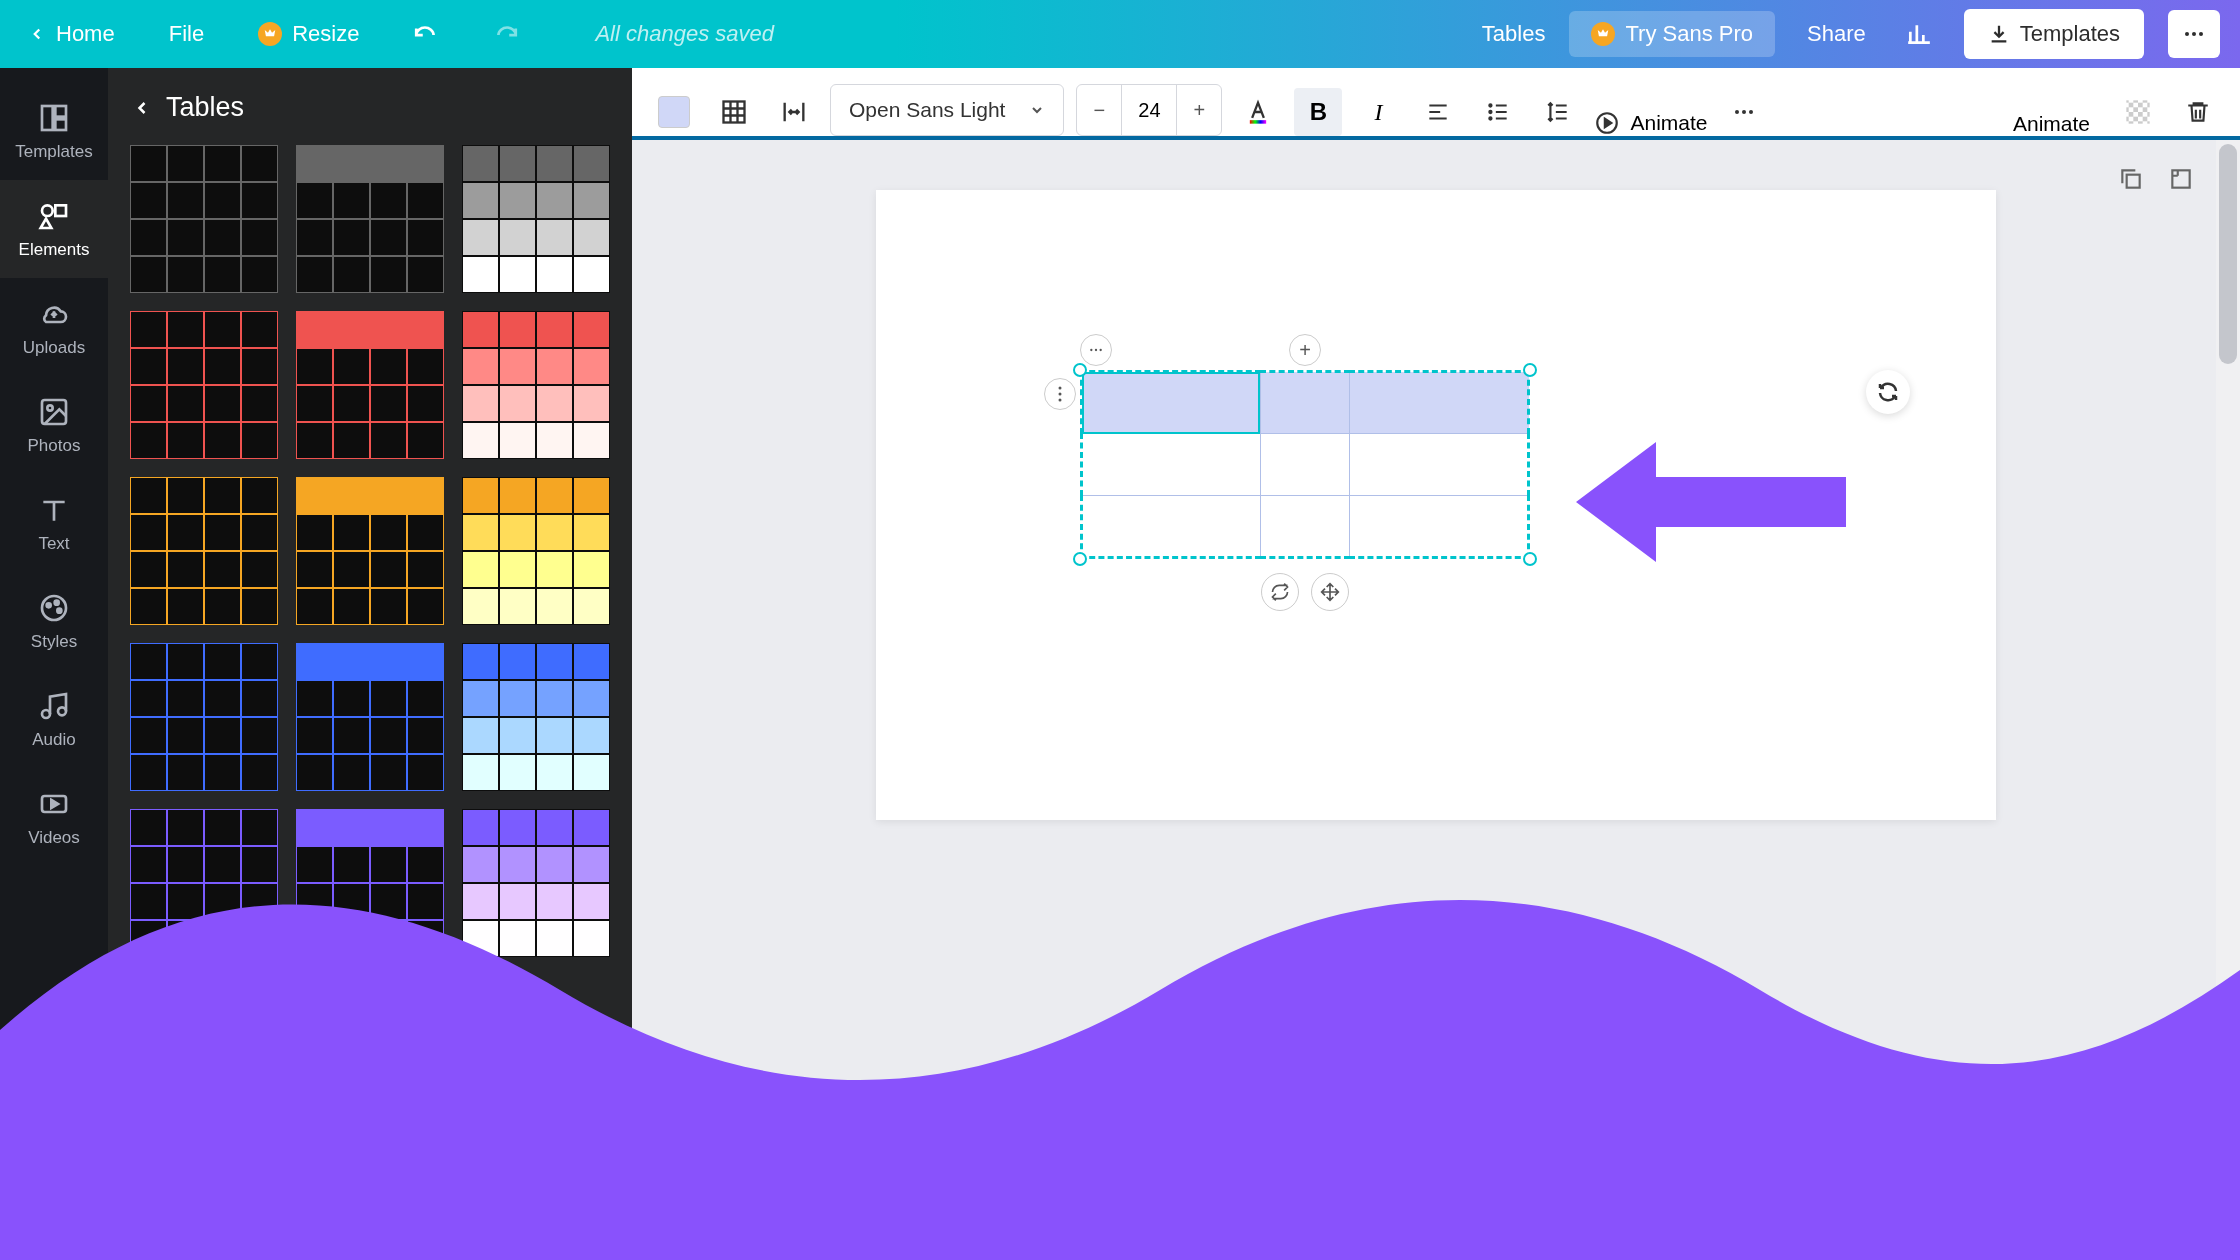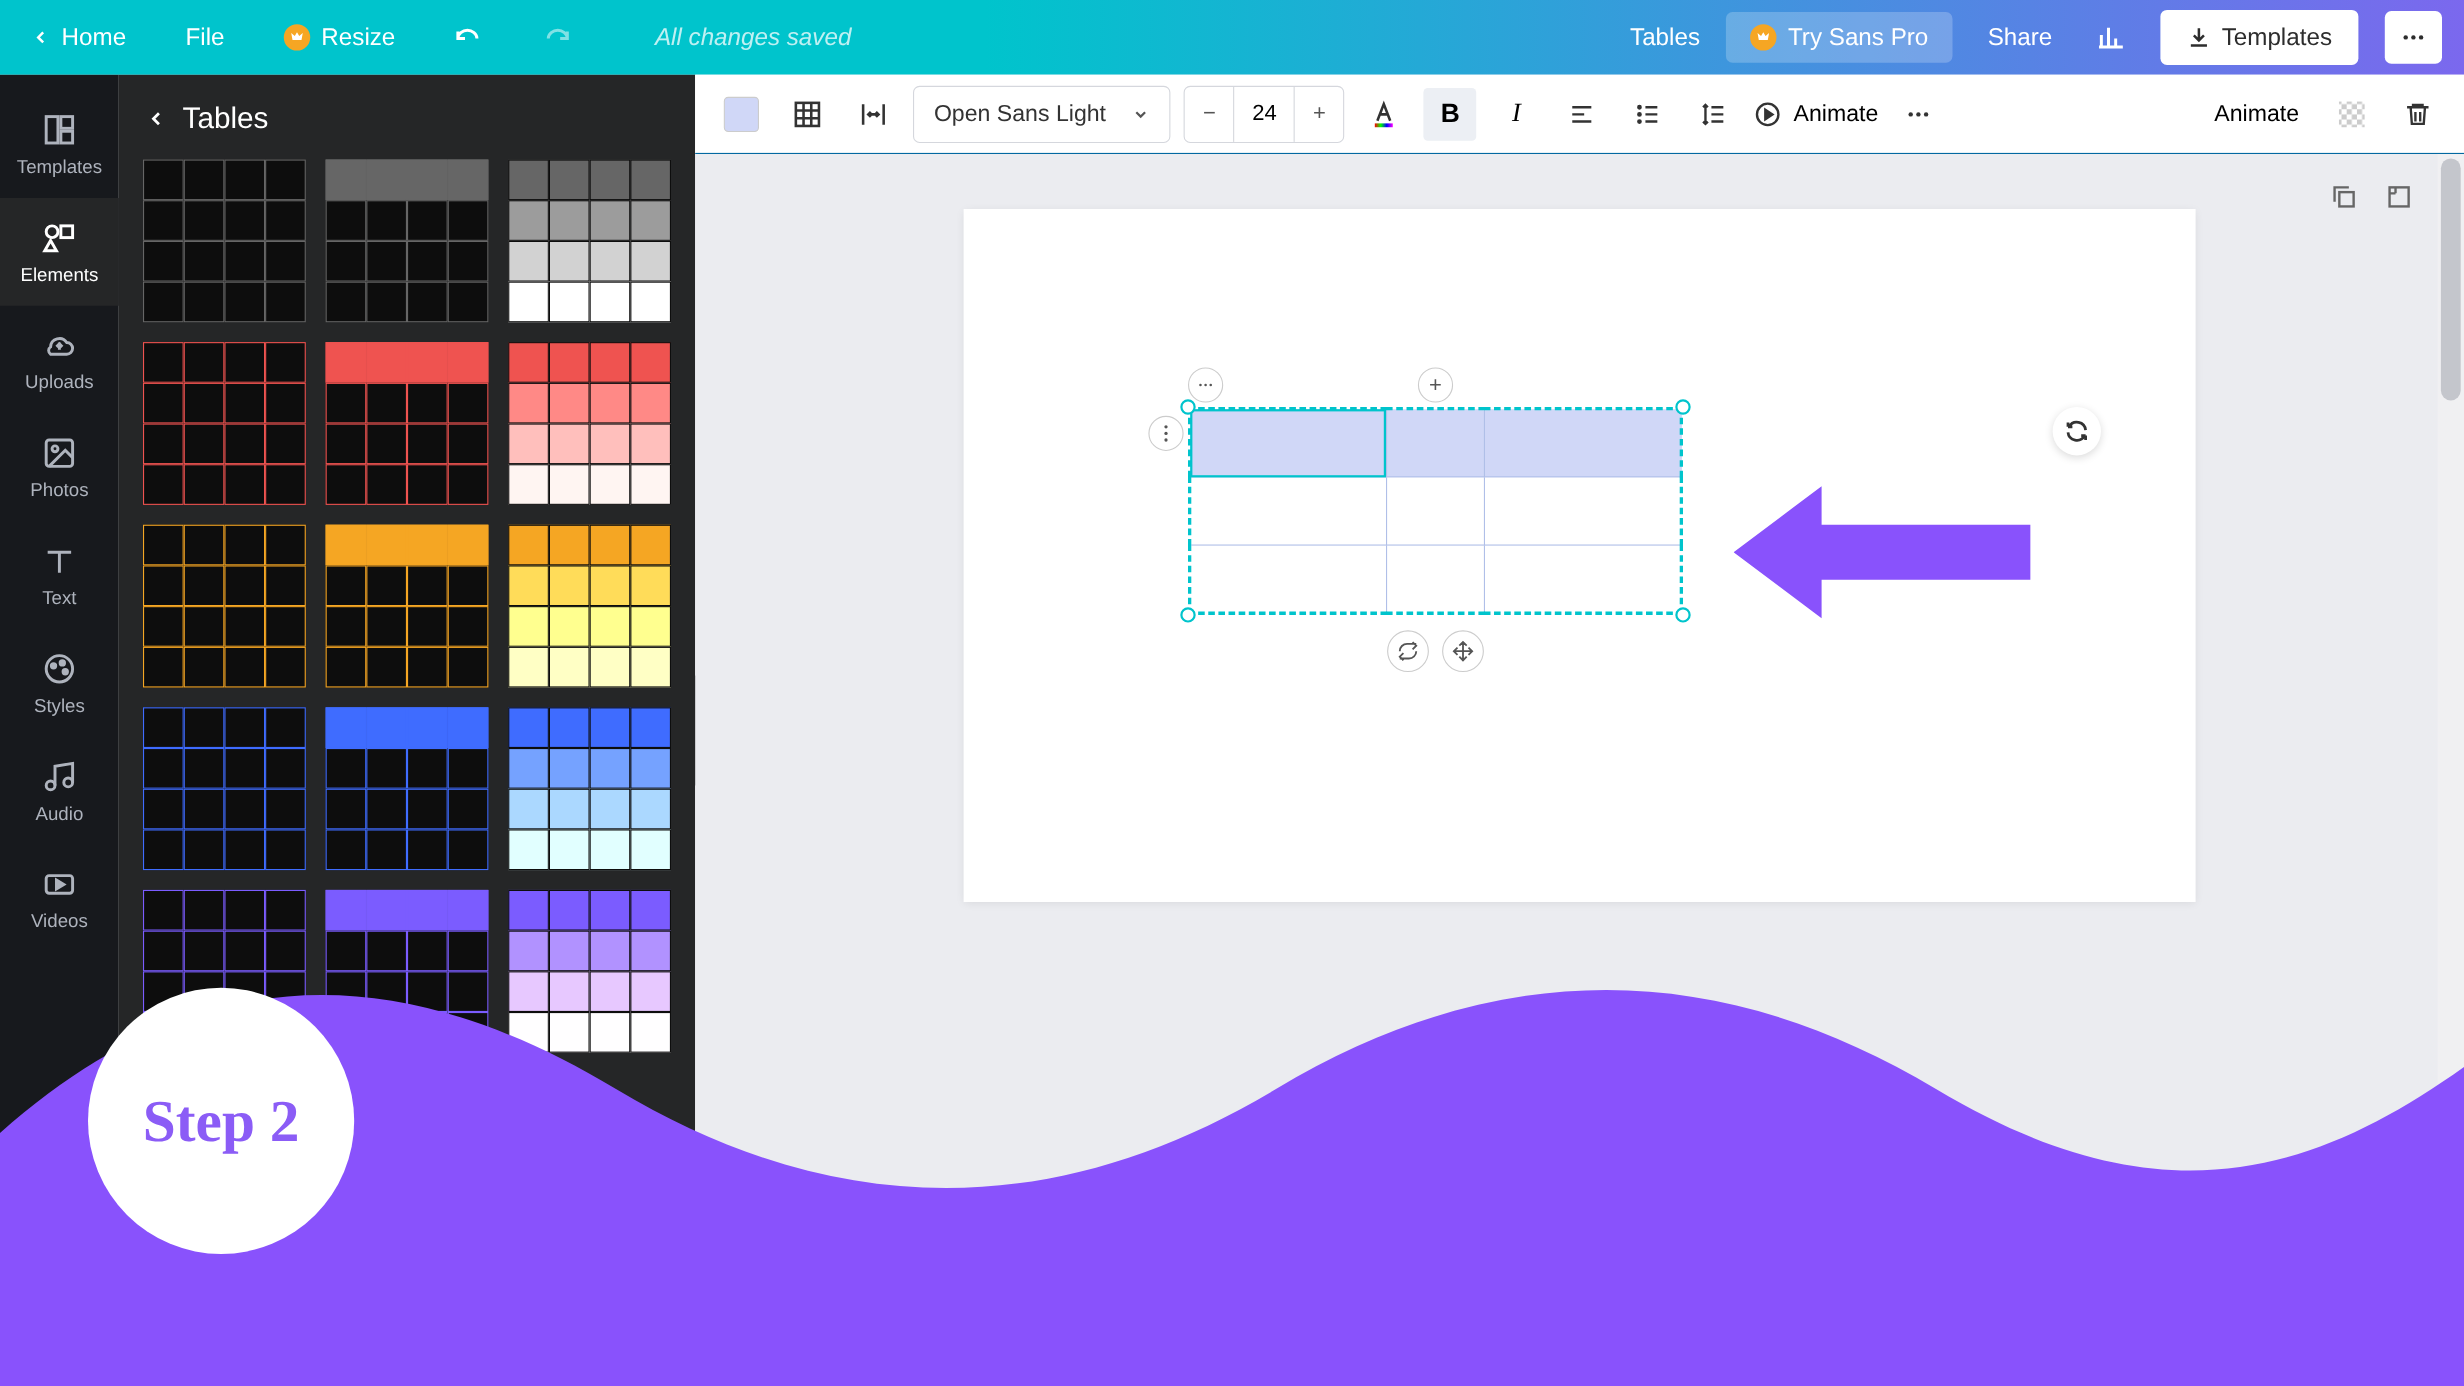--- a/index.html
+++ b/index.html
@@ -30,21 +30,21 @@
 
 .panel { width: 524px; background: #252627; color: #fff; display: flex; flex-direction: column; position: relative; }
 .panel-header { display: flex; align-items: center; gap: 14px; padding: 24px 24px 20px; font-size: 27px; font-weight: 500; }
 .panel-grid { padding: 0 20px; display: grid; grid-template-columns: repeat(3, 1fr); gap: 14px; overflow-y: auto; }
 .table-thumb { aspect-ratio: 1; cursor: pointer; display: grid; grid-template-columns: repeat(4, 1fr); grid-template-rows: repeat(4, 1fr); gap: 0; padding: 2px; }
 .tcell { border: 1px solid; }
 .panel-collapse { position: absolute; right: -18px; top: 50%; transform: translateY(-50%); width: 18px; height: 100px; background: #252627; border-radius: 0 40px 40px 0; display: flex; align-items: center; justify-content: center; color: #aaa; cursor: pointer; }
 
 
 .canvas-area { flex: 1; background: #ebecf0; display: flex; flex-direction: column; position: relative; }
-.toolbar { height: 72px; background: #fff; border-bottom: 1px solid #0369a1; display: flex; align-items: center; padding: 0 18px; gap: 12px; }
+.toolbar { height: 72px; background: #fff; border-bottom: 4px solid #0369a1; display: flex; align-items: flex-end; padding: 0 18px; gap: 12px; }
 .tb-btn { width: 48px; height: 48px; display: flex; align-items: center; justify-content: center; cursor: pointer; border-radius: 4px; }
 .tb-btn.active { background: #eceff4; }
 .color-swatch { width: 32px; height: 32px; background: #d0d7f7; border-radius: 4px; border: 1px solid #ccc; }
 .font-select { border: 1px solid #d5d7dd; border-radius: 6px; height: 52px; padding: 0 18px; display: flex; align-items: center; gap: 24px; font-size: 21px; color: #333; cursor: pointer; min-width: 230px; justify-content: space-between; }
 .size-group { display: flex; border: 1px solid #d5d7dd; border-radius: 6px; height: 52px; align-items: center; }
 .size-btn { width: 44px; text-align: center; font-size: 20px; cursor: pointer; color: #555; }
 .size-val { width: 56px; text-align: center; font-size: 20px; border-left: 1px solid #d5d7dd; border-right: 1px solid #d5d7dd; height: 100%; display: flex; align-items: center; justify-content: center; }
 .animate-btn { display: flex; align-items: center; gap: 10px; font-size: 21px; cursor: pointer; }
 .position-btn { margin-left: auto; font-size: 21px; cursor: pointer; }
 
@@ -697,14 +697,13 @@
           <div class="scrollbar-thumb"></div>
         </div>
     </div>
   </div>
 </div>
 
 <div class="overlay">
   <svg class="wave" viewBox="0 0 2240 430" preserveAspectRatio="none">
     <path d="M0,200 C180,40 360,40 560,160 C760,280 960,280 1160,160 C1360,40 1560,40 1760,160 C1960,280 2100,240 2240,140 L2240,430 L0,430 Z" fill="#8952fc"></path>
   </svg>
-  <div class="step-badge">Step 2</div>
 </div>
 
 </body></html>

